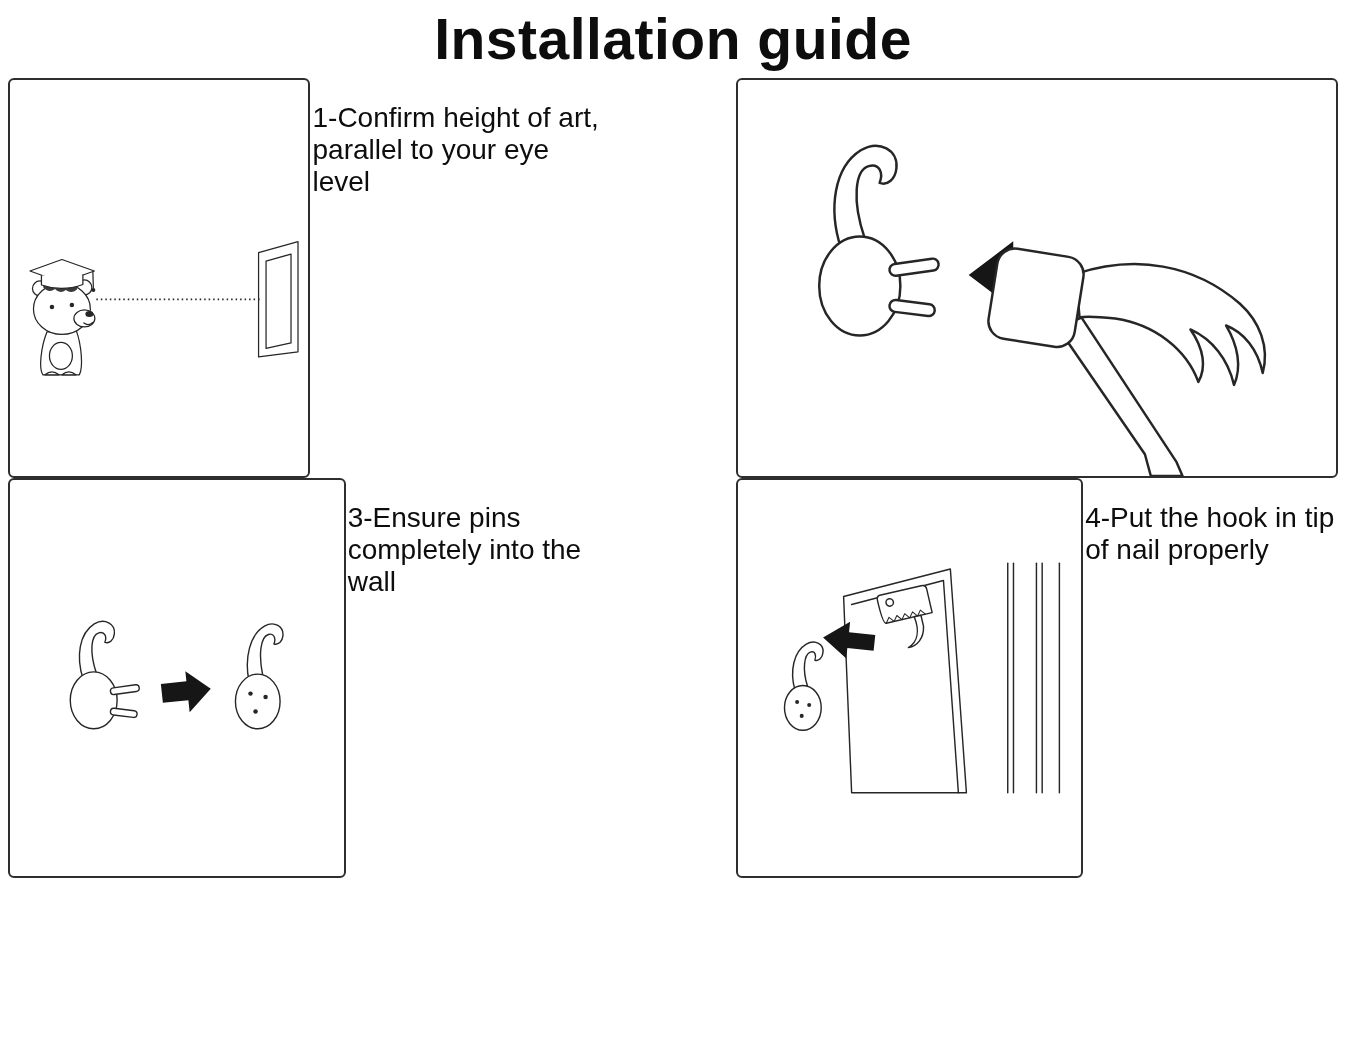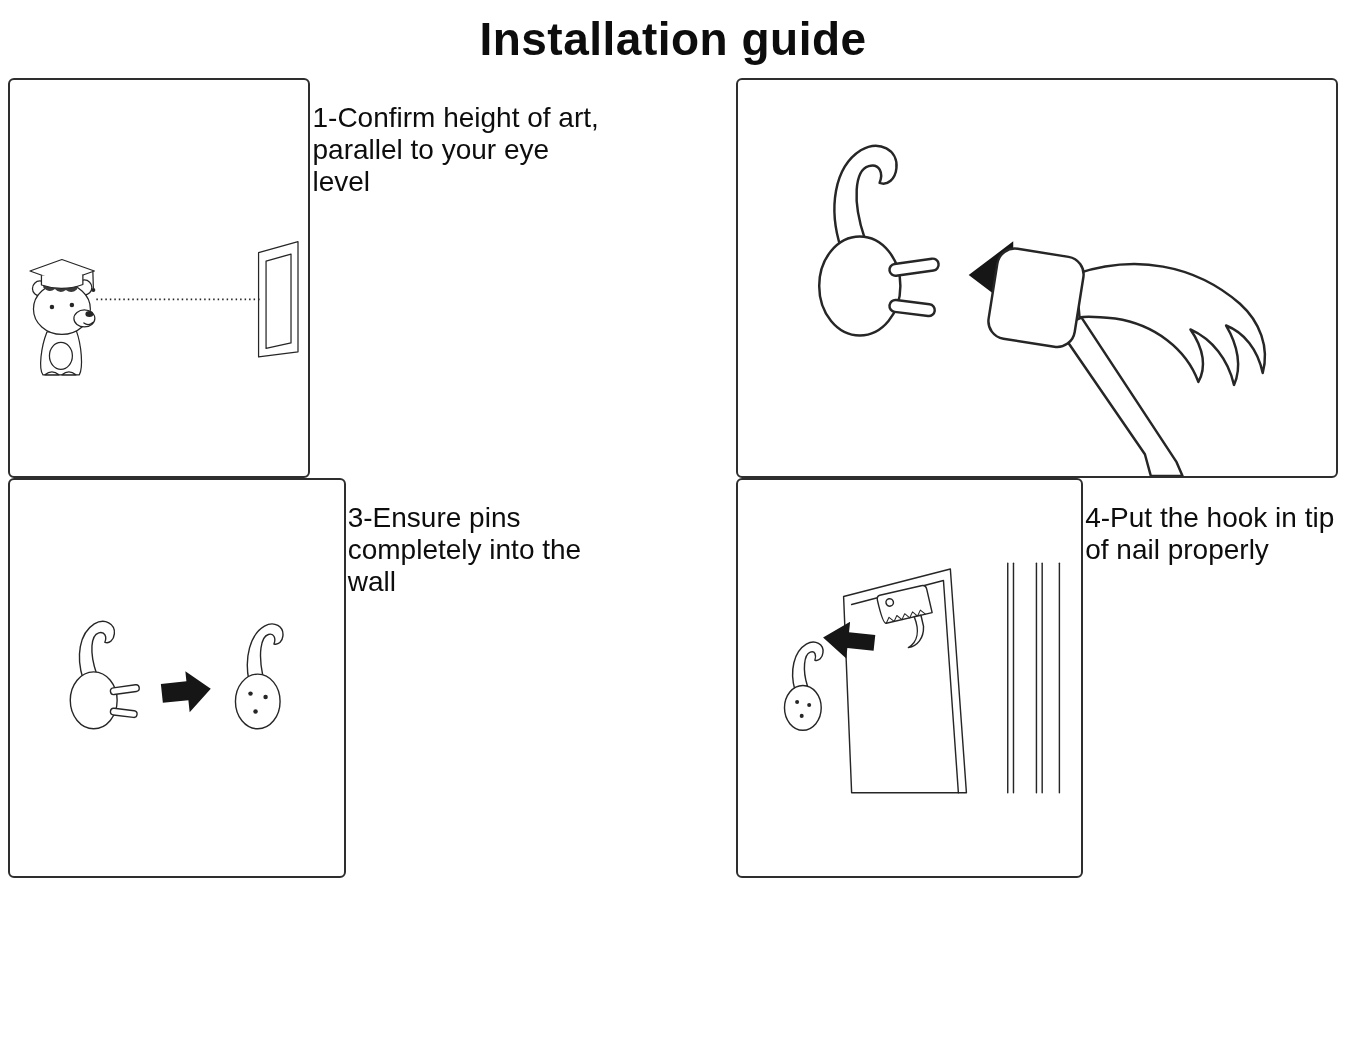--- a/index.html
+++ b/index.html
@@ -4,21 +4,21 @@
 <style>
   * { margin:0; padding:0; box-sizing:border-box; }
   html,body { background:#ffffff; }
   body {
     width:1346px; height:1051px;
     font-family:"Liberation Sans", sans-serif;
     color:#111; overflow:hidden;
   }
   .title {
     height:78px; display:flex; align-items:center; justify-content:center;
-    font-size:46px; font-weight:600; letter-spacing:0.5px; color:#0d0d0d;
+    font-size:57px; font-weight:600; letter-spacing:0.5px; color:#0d0d0d;
   }
   .grid {
     display:grid;
     grid-template-columns:602px 602px;
     column-gap:126px;
     padding-left:8px;
   }
   .step { display:flex; flex-direction:row; }
   .panel {
     height:400px; width:602px;

